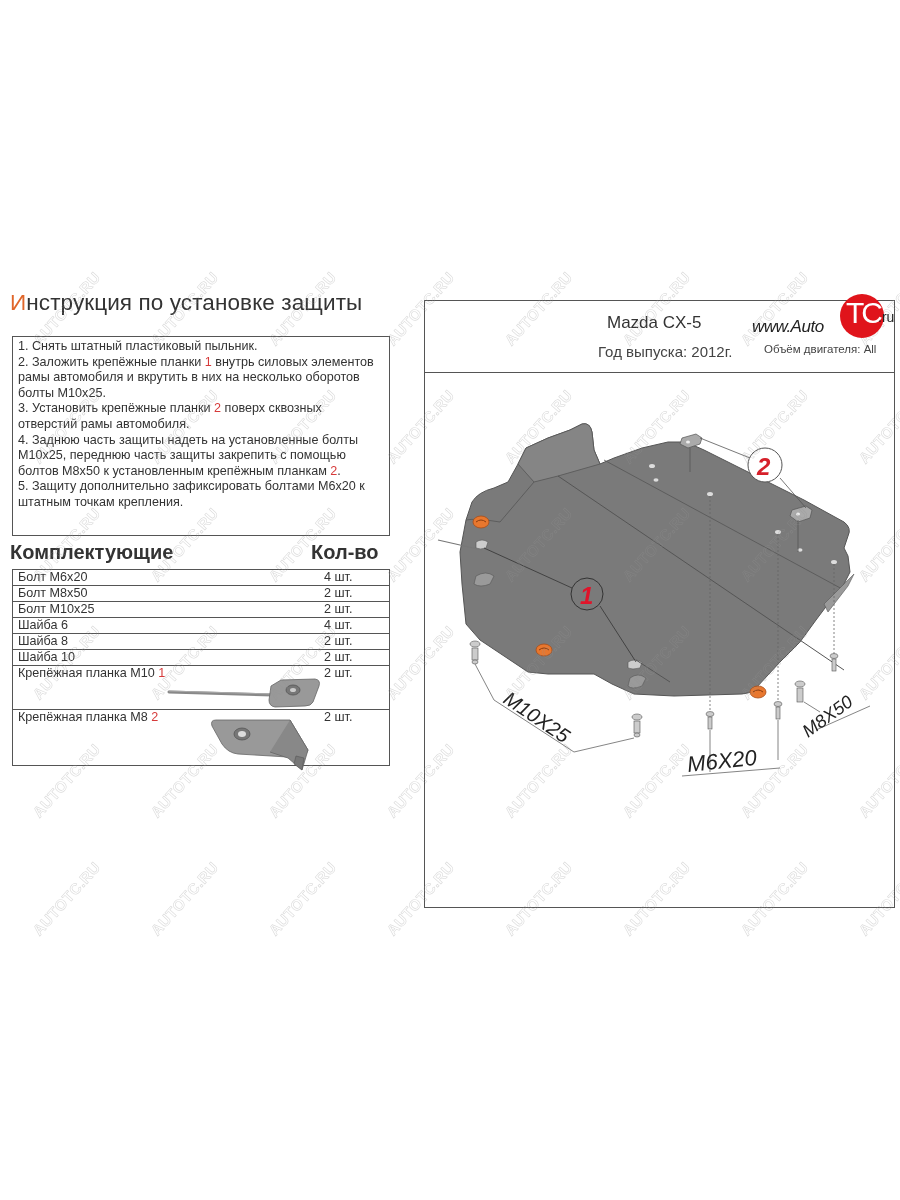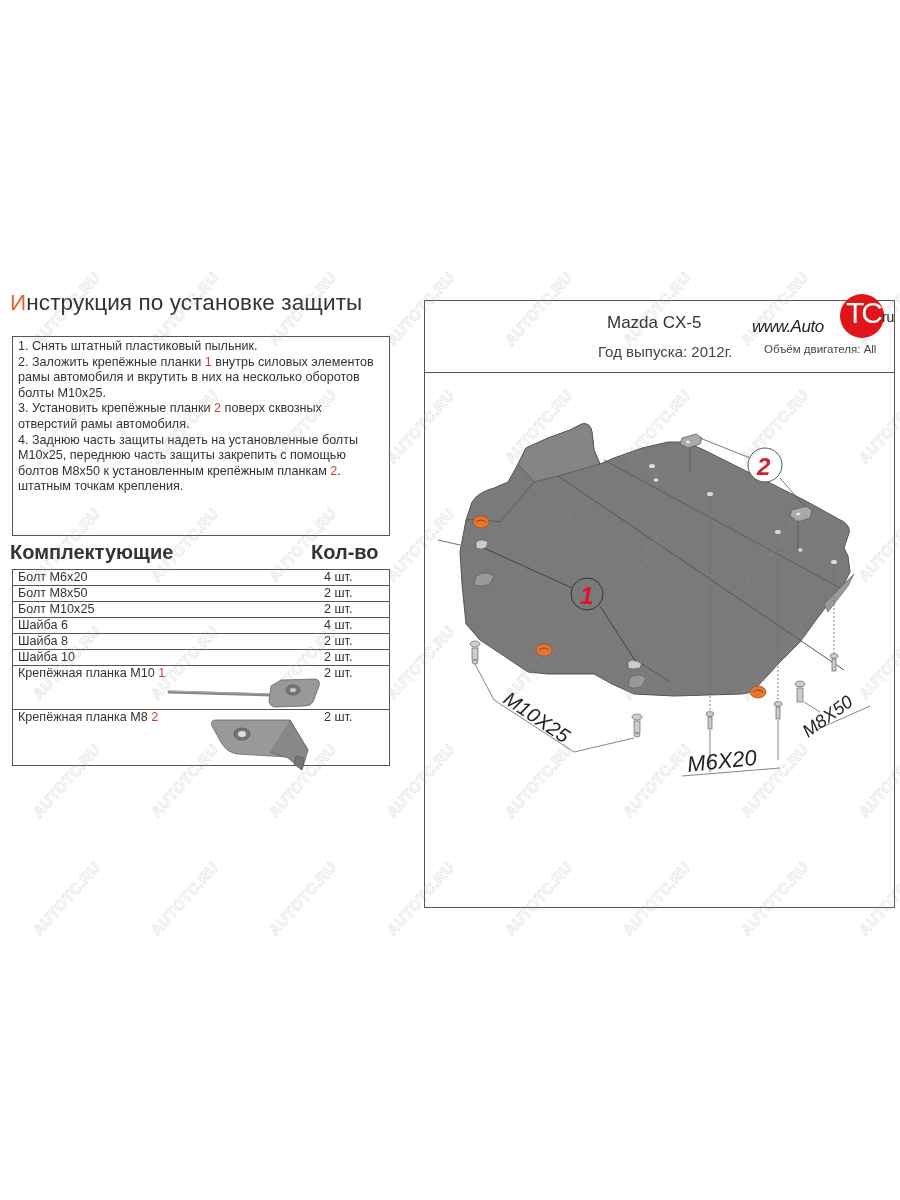--- a/index.html
+++ b/index.html
@@ -87,20 +87,21 @@
 <div class="instr-box" id="instr-box">
     <div class="instr-line"><span>1.   Снять штатный пластиковый пыльник.</span></div>
     <div class="instr-line"><span>2.   Заложить крепёжные планки </span><span class="red">1</span><span> внутрь силовых элементов</span></div>
     <div class="instr-line"><span>рамы автомобиля и вкрутить в них на несколько оборотов</span></div>
     <div class="instr-line"><span>болты М10х25.</span></div>
     <div class="instr-line"><span>3.   Установить крепёжные планки </span><span class="red">2</span><span> поверх сквозных</span></div>
     <div class="instr-line"><span>отверстий рамы автомобиля.</span></div>
     <div class="instr-line"><span>4.   Заднюю часть защиты надеть на установленные болты</span></div>
     <div class="instr-line"><span>М10х25, переднюю часть защиты закрепить с помощью</span></div>
     <div class="instr-line"><span>болтов    М8х50 к установленным крепёжным планкам </span><span class="red">2</span><span>.</span></div>
+    <div class="instr-line"><span>5.   Защиту дополнительно зафиксировать болтами М6х20 к</span></div>
     <div class="instr-line"><span>штатным точкам крепления.</span></div>
   </div>
 
 <div class="parts-title">Комплектующие</div>
 <div class="qty-title">Кол-во</div>
 
 <div class="parts-table">
   <div class="prow">
     <span class="pname">Болт М6х20</span>
     <span class="pqty">4 шт.</span>

